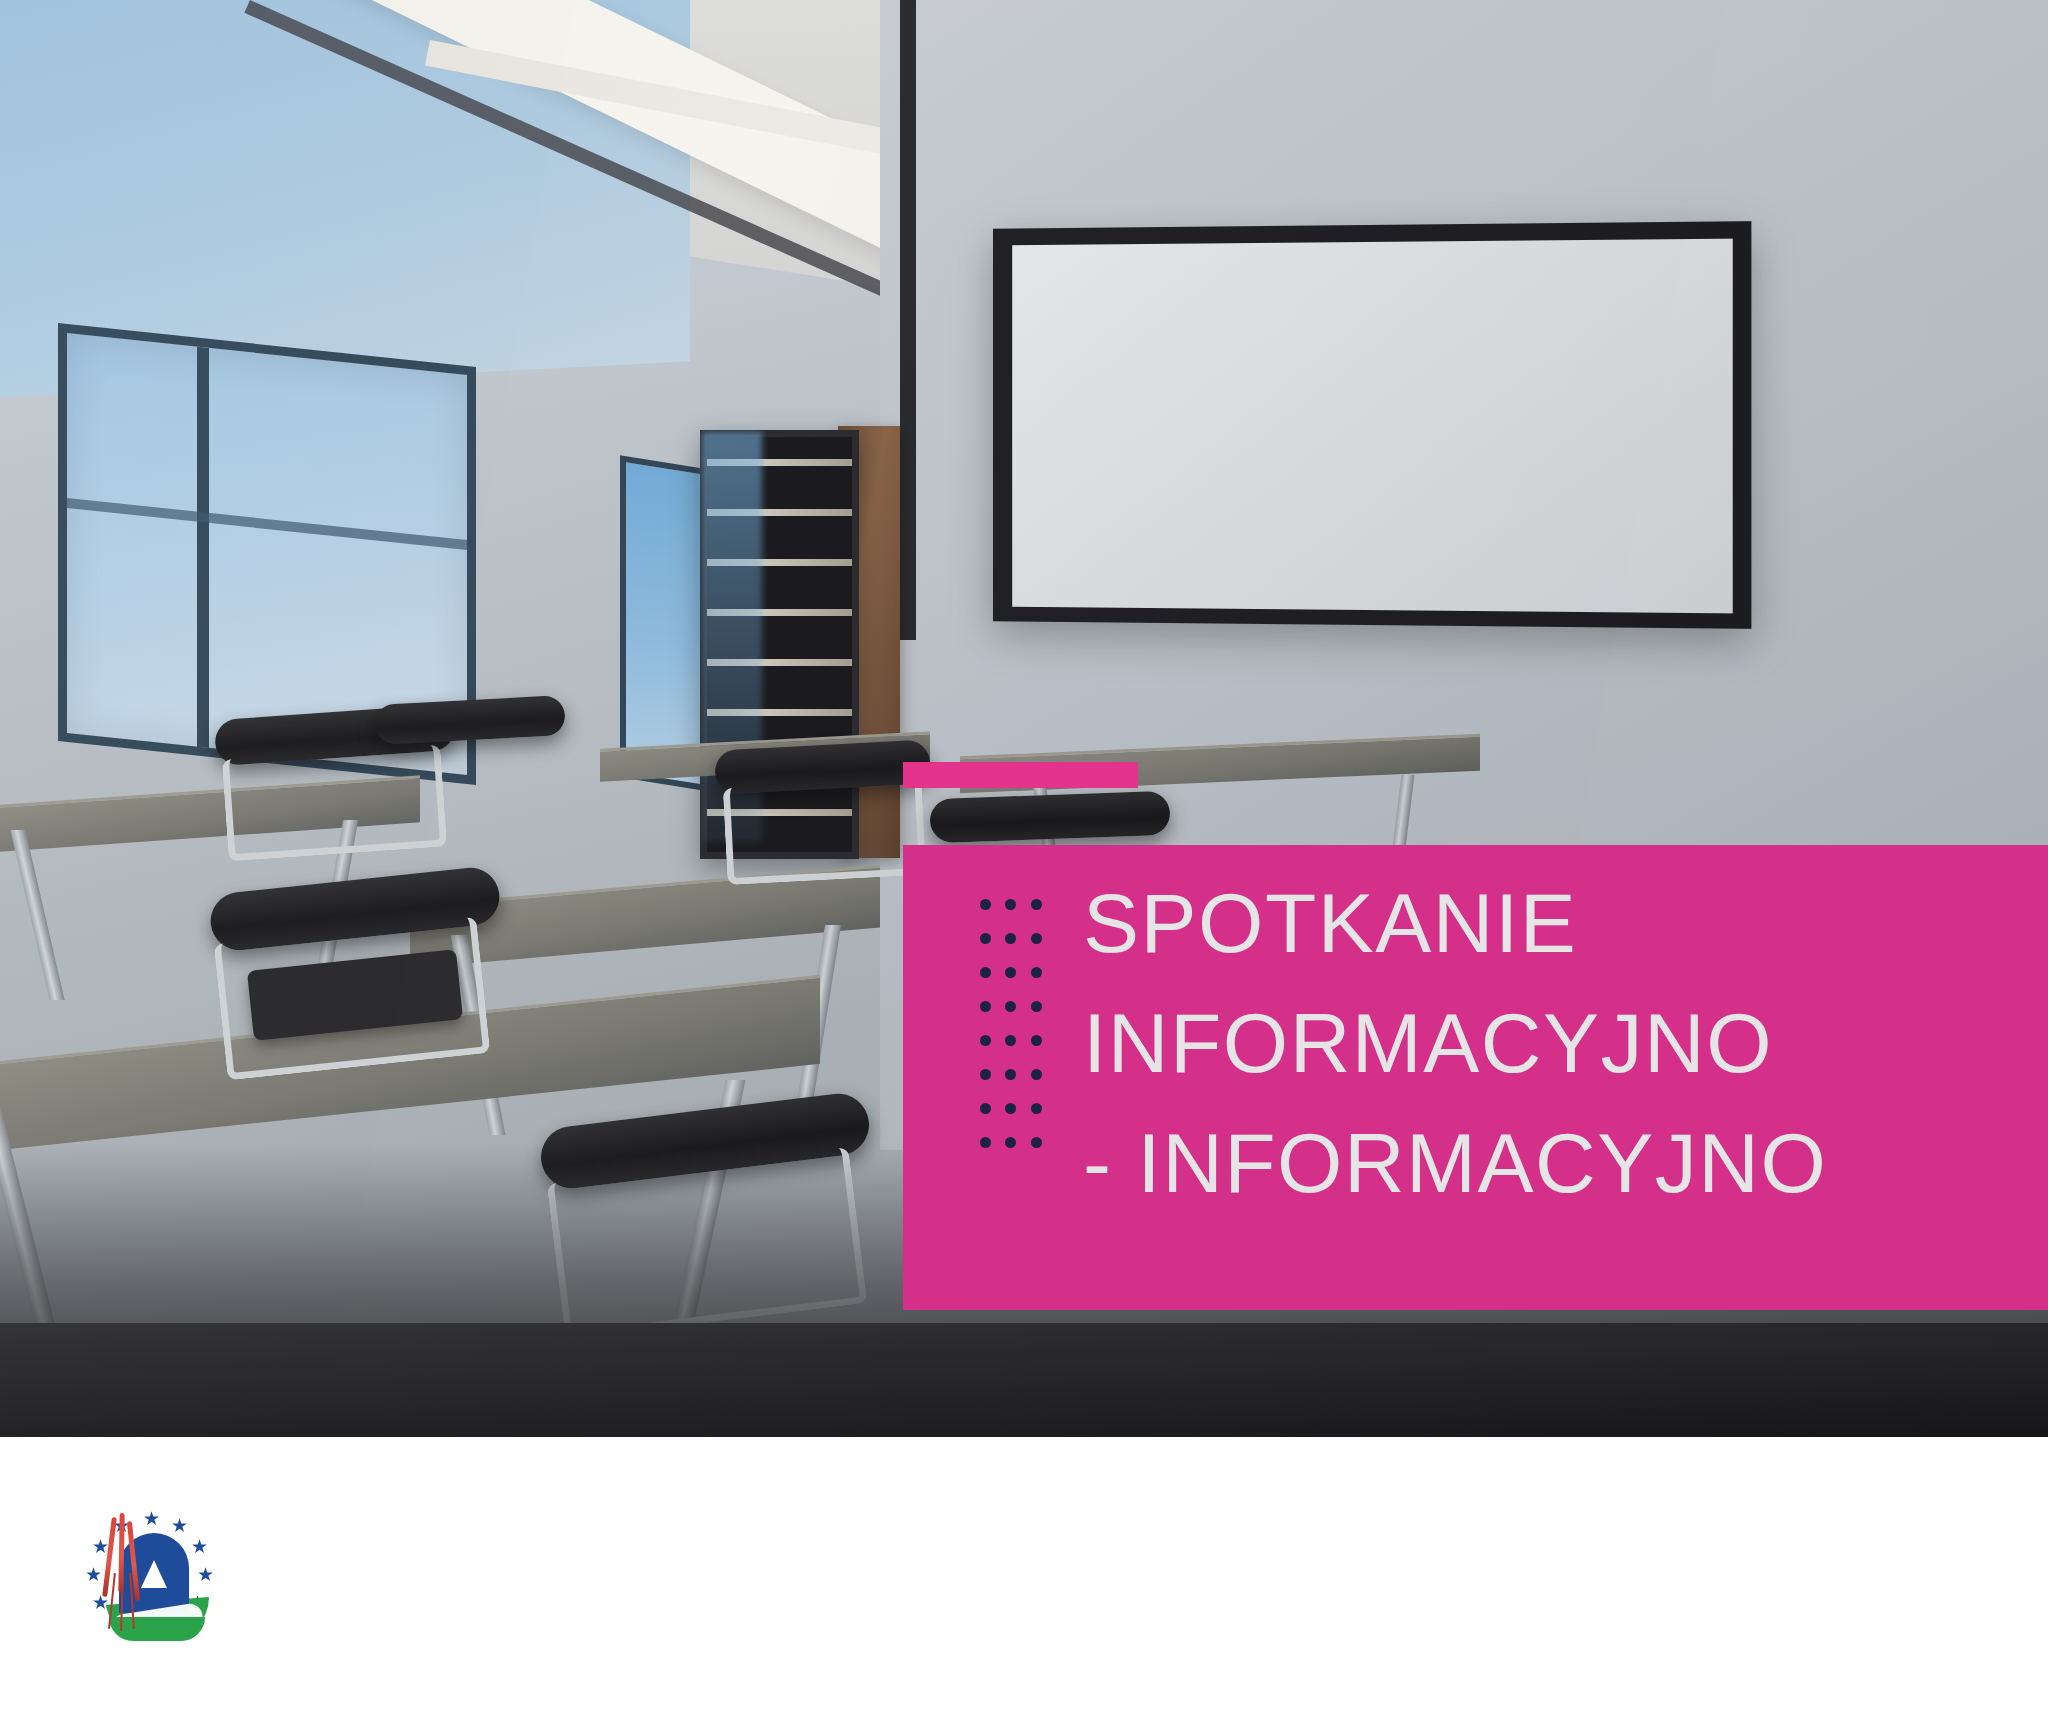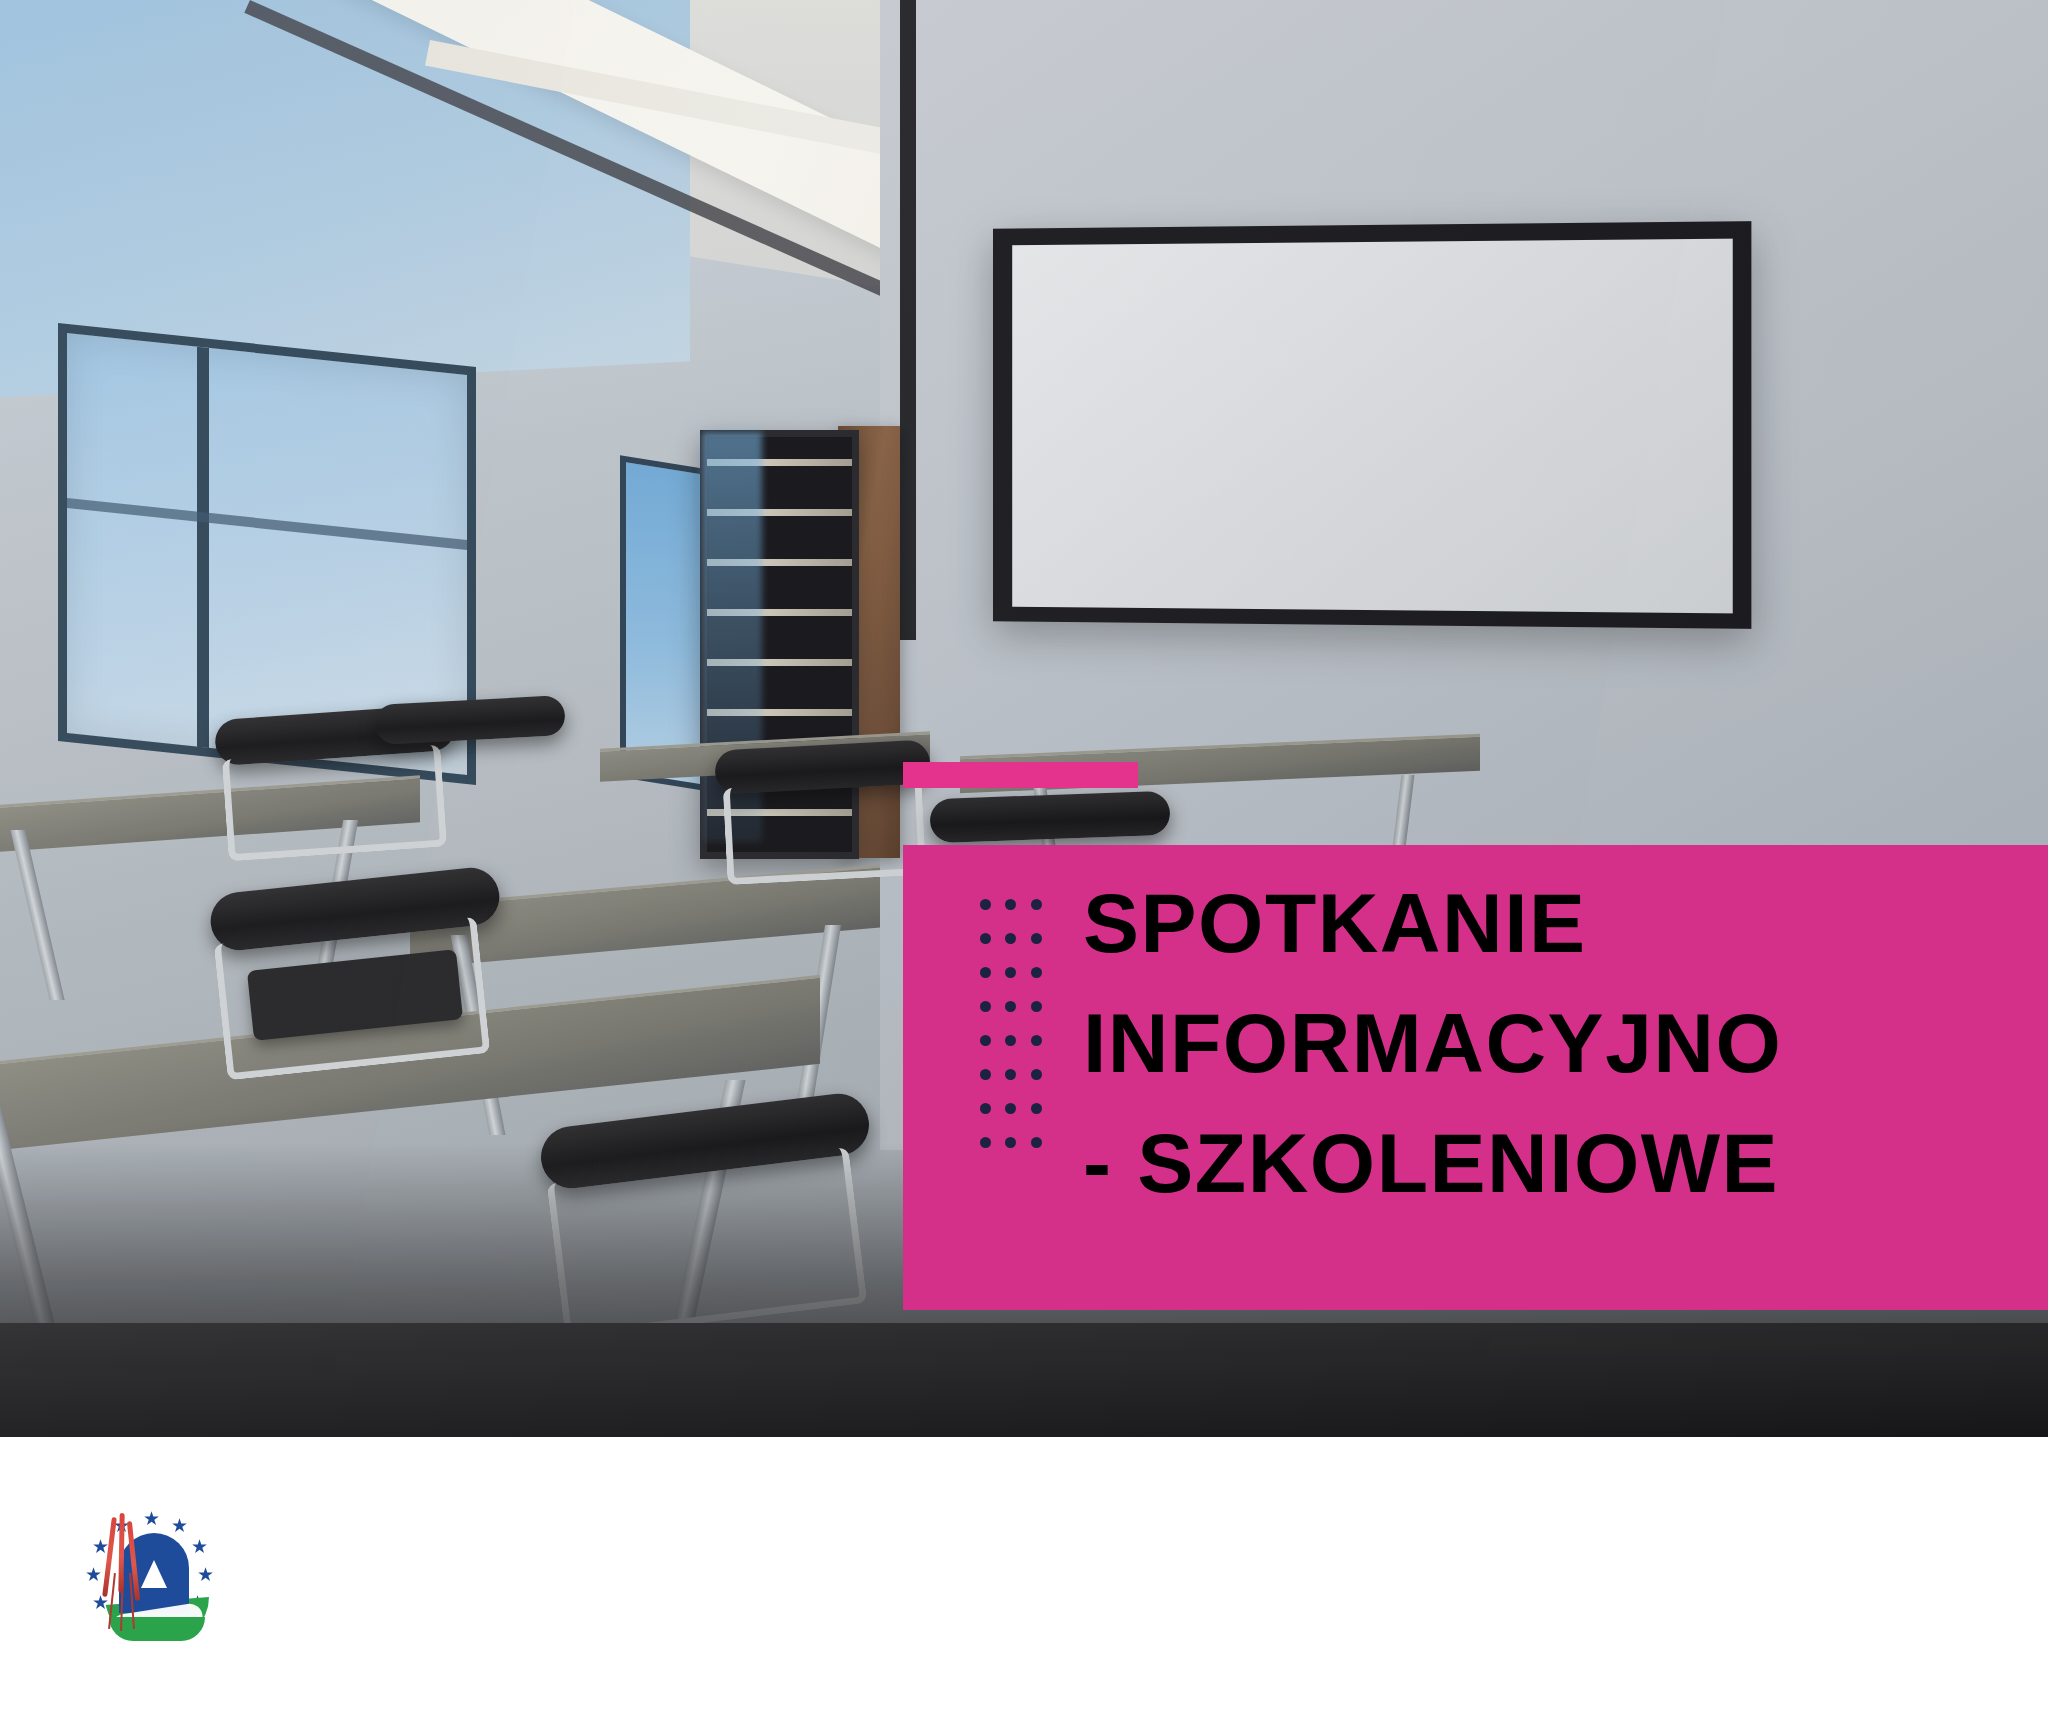--- a/index.html
+++ b/index.html
@@ -279,23 +279,23 @@
   }
   .dot {
     width: 11px; height: 11px;
     border-radius: 50%;
     background: #1c2340;
   }
   .panel-lines {
     position: absolute;
     left: 180px; top: 18px;
     right: 8px;
-    color: #000000;
+    color: #e5e5e5;
     font-size: 84px;
-    font-weight: 700;
+    font-weight: 400;
     letter-spacing: 1.5px;
     line-height: 1.43;
     white-space: nowrap;
   }
 
   
   .footer {
     position: absolute;
     left: 0; top: 1443px;
     width: 2048px; height: 274px;
@@ -507,21 +507,21 @@
       <span class="dot"></span>
         <span class="dot"></span>
         <span class="dot"></span>
       <span class="dot"></span>
         <span class="dot"></span>
         <span class="dot"></span>
     </div>
     <div class="panel-lines">
       <div>SPOTKANIE</div>
       <div>INFORMACYJNO</div>
-      <div>- SZKOLENIOWE</div>
+      <div>- INFORMACYJNO</div>
     </div>
   </div>
 
   <div class="footer-sep"></div>
   <div class="footer">
 
     <div class="logo-slot logo-psw">
       <div class="psw-emblem">
         <div class="psw-circle"></div>
         <div class="psw-stars">

